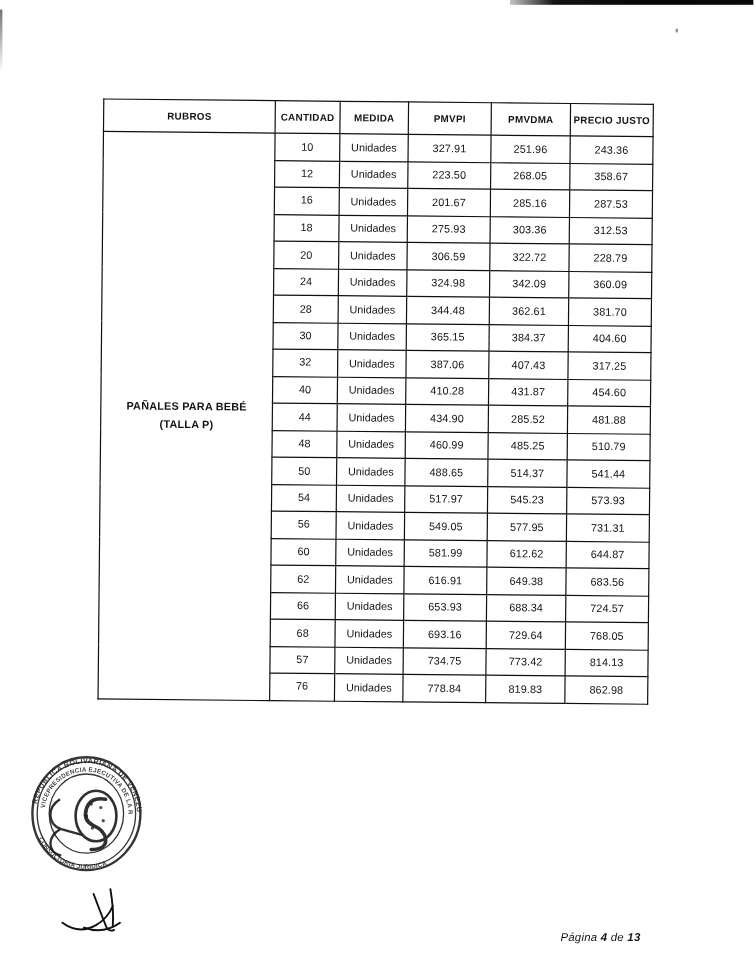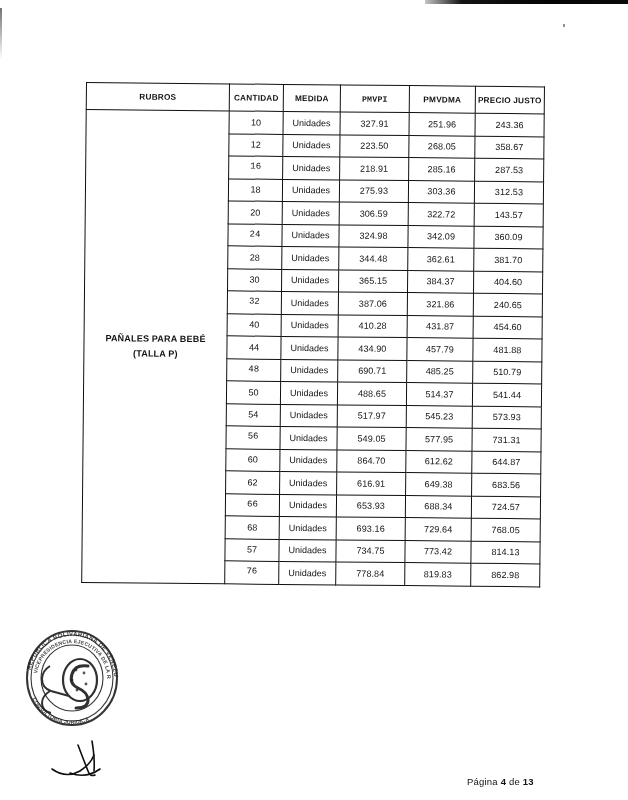--- a/index.html
+++ b/index.html
@@ -69,21 +69,21 @@
   }
   table.price-table thead th {
     height: 26px;
     font-weight: bold;
     font-size: 8.2px;
     letter-spacing: 0.25px;
   }
   th.col-rubros  { width: 142px; }
   th.col-cant    { width: 53px; }
   th.col-medida  { width: 56px; border-radius: 12px; }
-  th.col-pmvpi   { width: 68px; font-family: Liberation Mono, monospace; }
+  th.col-pmvpi   { width: 68px; }
   th.col-pmvdma  { width: 65px; }
   th.col-precio  { width: 68px; }
 
   td.cell-rubro {
     font-weight: bold;
     font-size: 10px;
     line-height: 15px;
     letter-spacing: 0.2px;
     color: #0d0d0d;
   }
@@ -94,21 +94,21 @@
   td.cell-medida {
     font-size: 9.5px;
     margin-left: 27px;
   }
   td.cell-num {
     font-size: 10px;
     letter-spacing: 0.1px;
   }
   
   tbody tr:nth-child(odd) td.cell-num  { position: relative; top: 0.4px; }
-  tbody tr:nth-child(3n) td.cell-cant  { position: relative; top: -0.3px; font-family: Liberation Mono, monospace; }
+  tbody tr:nth-child(3n) td.cell-cant  { position: relative; top: -0.3px; }
 
   
   #official-seal {
     position: absolute;
     left: 14px;
     top: 614px;
     width: 116px;
     height: 126px;
   }
   #official-seal svg { display: block; }
@@ -125,20 +125,21 @@
 
   
   #page-footer {
     position: absolute;
     left: 467px;
     top: 776px;
     font-size: 9.5px;
     color: #141414;
     letter-spacing: 0.2px;
     white-space: nowrap;
+    font-style: italic;
   }
   #page-footer b { font-weight: bold; }
 </style>
 </head>
 <body>
 
 <div id="scan-top-band"></div>
 <div id="scan-left-edge"></div>
 <div id="scan-speck"></div>
 
@@ -169,37 +170,37 @@
         <tr>
           <td class="cell-cant">12</td>
           <td class="cell-medida">Unidades</td>
           <td class="cell-num">223.50</td>
           <td class="cell-num">268.05</td>
           <td class="cell-num">358.67</td>
         </tr>
         <tr>
           <td class="cell-cant">16</td>
           <td class="cell-medida">Unidades</td>
-          <td class="cell-num">218.91</td>
+          <td class="cell-num">201.67</td>
           <td class="cell-num">285.16</td>
           <td class="cell-num">287.53</td>
         </tr>
         <tr>
           <td class="cell-cant">18</td>
           <td class="cell-medida">Unidades</td>
           <td class="cell-num">275.93</td>
           <td class="cell-num">303.36</td>
           <td class="cell-num">312.53</td>
         </tr>
         <tr>
           <td class="cell-cant">20</td>
           <td class="cell-medida">Unidades</td>
           <td class="cell-num">306.59</td>
           <td class="cell-num">322.72</td>
-          <td class="cell-num">143.57</td>
+          <td class="cell-num">228.79</td>
         </tr>
         <tr>
           <td class="cell-cant">24</td>
           <td class="cell-medida">Unidades</td>
           <td class="cell-num">324.98</td>
           <td class="cell-num">342.09</td>
           <td class="cell-num">360.09</td>
         </tr>
         <tr>
           <td class="cell-cant">28</td>
@@ -212,41 +213,41 @@
           <td class="cell-cant">30</td>
           <td class="cell-medida">Unidades</td>
           <td class="cell-num">365.15</td>
           <td class="cell-num">384.37</td>
           <td class="cell-num">404.60</td>
         </tr>
         <tr>
           <td class="cell-cant">32</td>
           <td class="cell-medida">Unidades</td>
           <td class="cell-num">387.06</td>
-          <td class="cell-num">321.86</td>
-          <td class="cell-num">240.65</td>
+          <td class="cell-num">407.43</td>
+          <td class="cell-num">317.25</td>
         </tr>
         <tr>
           <td class="cell-cant">40</td>
           <td class="cell-medida">Unidades</td>
           <td class="cell-num">410.28</td>
           <td class="cell-num">431.87</td>
           <td class="cell-num">454.60</td>
         </tr>
         <tr>
           <td class="cell-cant">44</td>
           <td class="cell-medida">Unidades</td>
           <td class="cell-num">434.90</td>
-          <td class="cell-num">457.79</td>
+          <td class="cell-num">285.52</td>
           <td class="cell-num">481.88</td>
         </tr>
         <tr>
           <td class="cell-cant">48</td>
           <td class="cell-medida">Unidades</td>
-          <td class="cell-num">690.71</td>
+          <td class="cell-num">460.99</td>
           <td class="cell-num">485.25</td>
           <td class="cell-num">510.79</td>
         </tr>
         <tr>
           <td class="cell-cant">50</td>
           <td class="cell-medida">Unidades</td>
           <td class="cell-num">488.65</td>
           <td class="cell-num">514.37</td>
           <td class="cell-num">541.44</td>
         </tr>
@@ -260,21 +261,21 @@
         <tr>
           <td class="cell-cant">56</td>
           <td class="cell-medida">Unidades</td>
           <td class="cell-num">549.05</td>
           <td class="cell-num">577.95</td>
           <td class="cell-num">731.31</td>
         </tr>
         <tr>
           <td class="cell-cant">60</td>
           <td class="cell-medida">Unidades</td>
-          <td class="cell-num">864.70</td>
+          <td class="cell-num">581.99</td>
           <td class="cell-num">612.62</td>
           <td class="cell-num">644.87</td>
         </tr>
         <tr>
           <td class="cell-cant">62</td>
           <td class="cell-medida">Unidades</td>
           <td class="cell-num">616.91</td>
           <td class="cell-num">649.38</td>
           <td class="cell-num">683.56</td>
         </tr>

